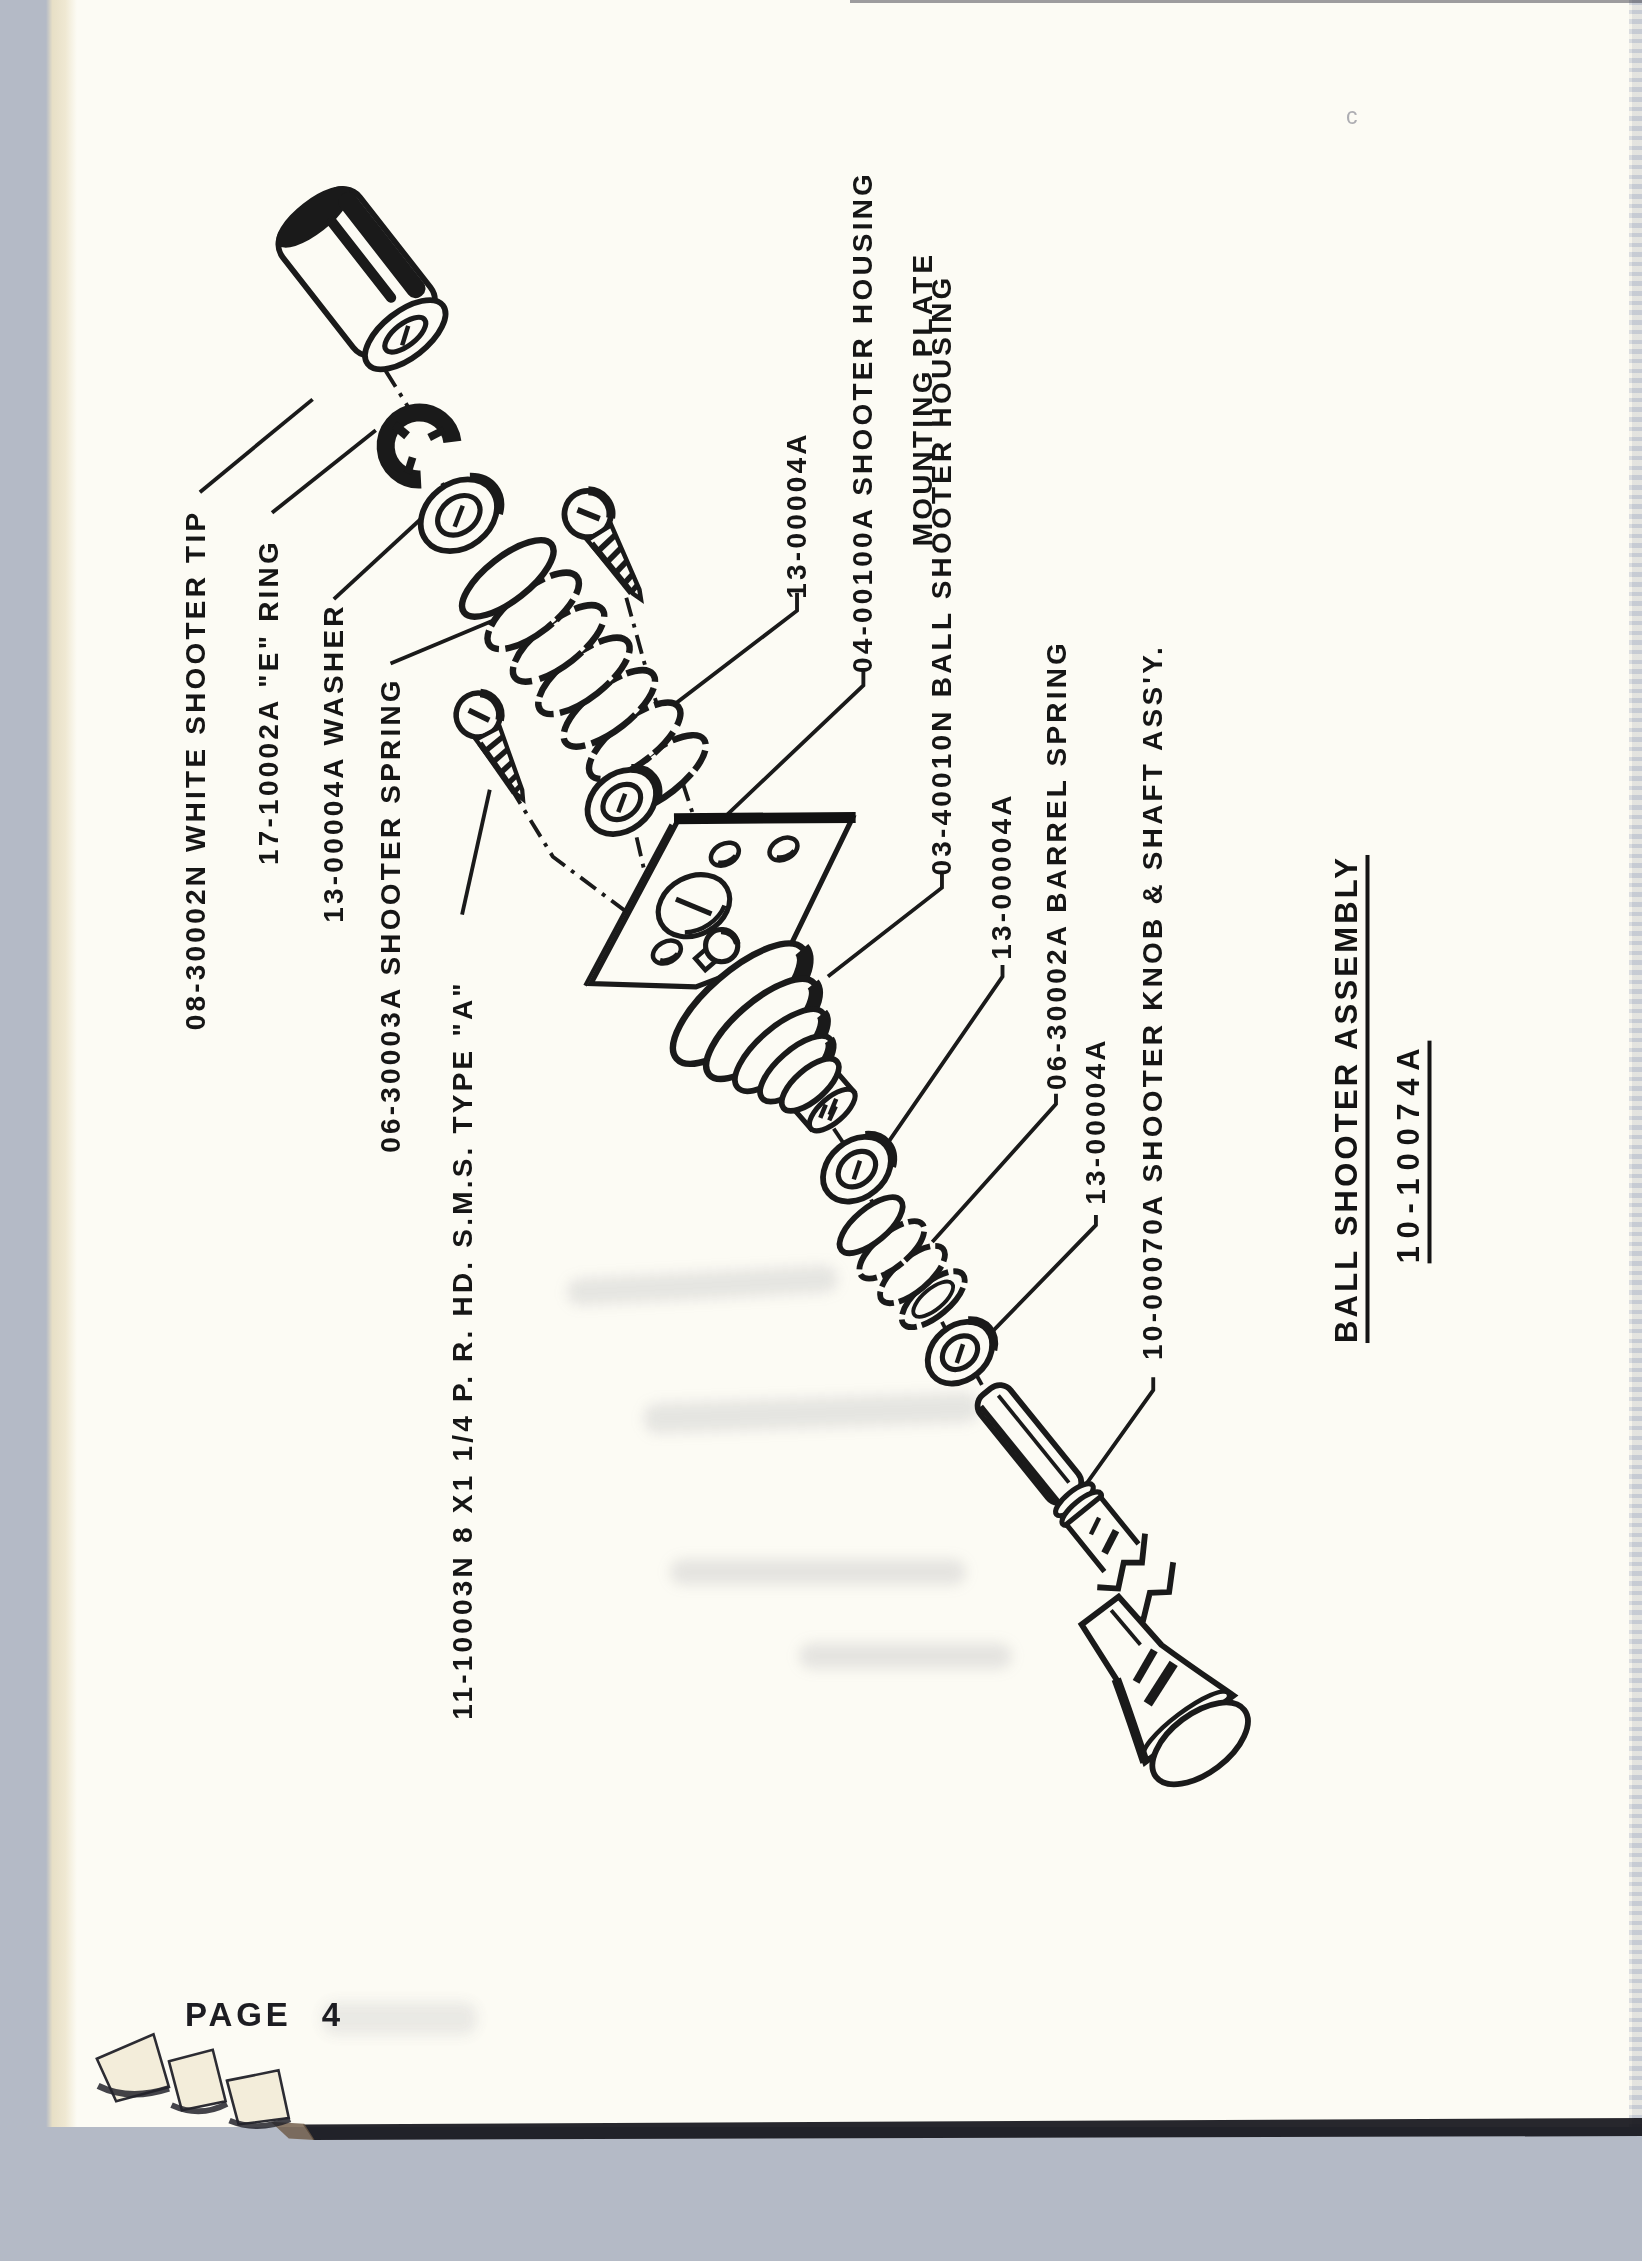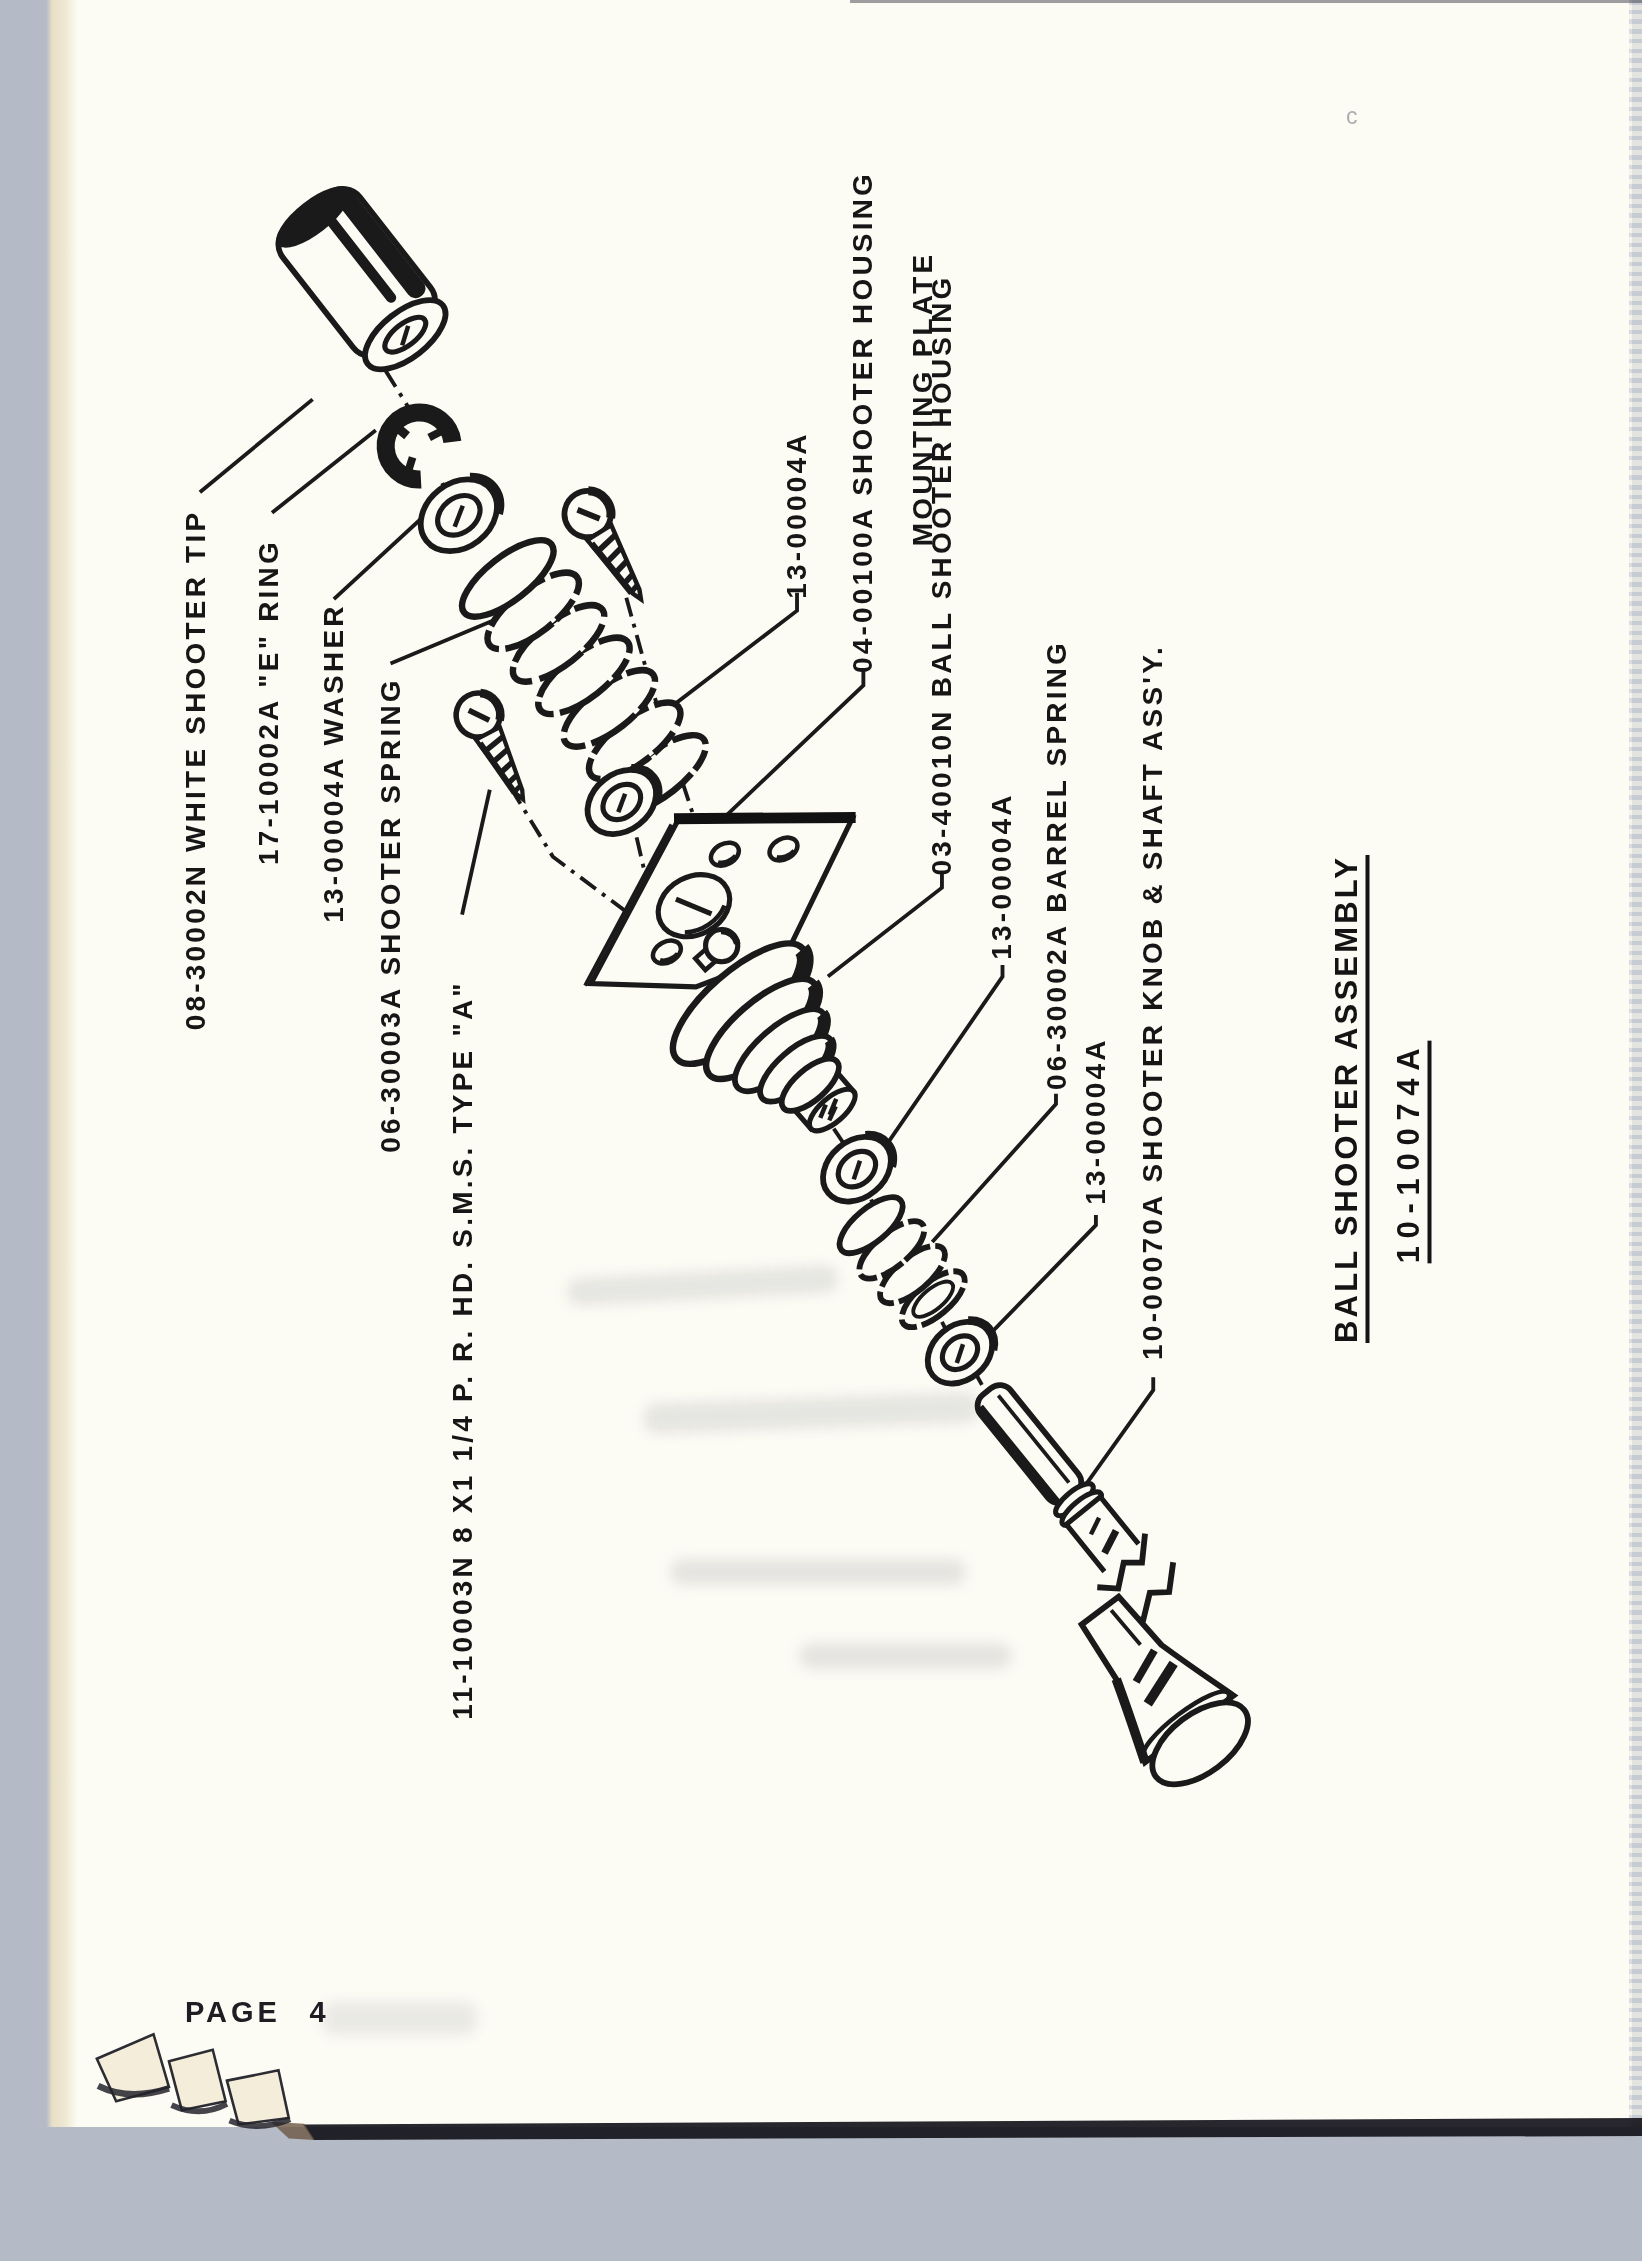--- a/index.html
+++ b/index.html
@@ -40,21 +40,21 @@
     white-space:nowrap;
     font-weight:700;font-size:31px;line-height:1;
     letter-spacing:3.2px;color:#141414;
     text-decoration:underline;
     text-decoration-thickness:3.9px;
     text-underline-offset:9px;
   }
   .rot-title.pn{letter-spacing:7.7px;}
   .page-num{
     position:absolute;left:185px;top:1996px;
-    font-weight:700;font-size:29px;letter-spacing:3.9px;word-spacing:17px;
+    font-weight:700;font-size:33px;letter-spacing:3.9px;word-spacing:17px;
     color:#1d1d22;
   }
   .corner-mark{
     position:absolute;left:1346px;top:103px;
     font-size:23px;color:#8d8d97;opacity:.7;
   }
   .smudge{
     position:absolute;background:rgba(110,112,125,0.16);
     filter:blur(6.4px);border-radius:13px;
   }

